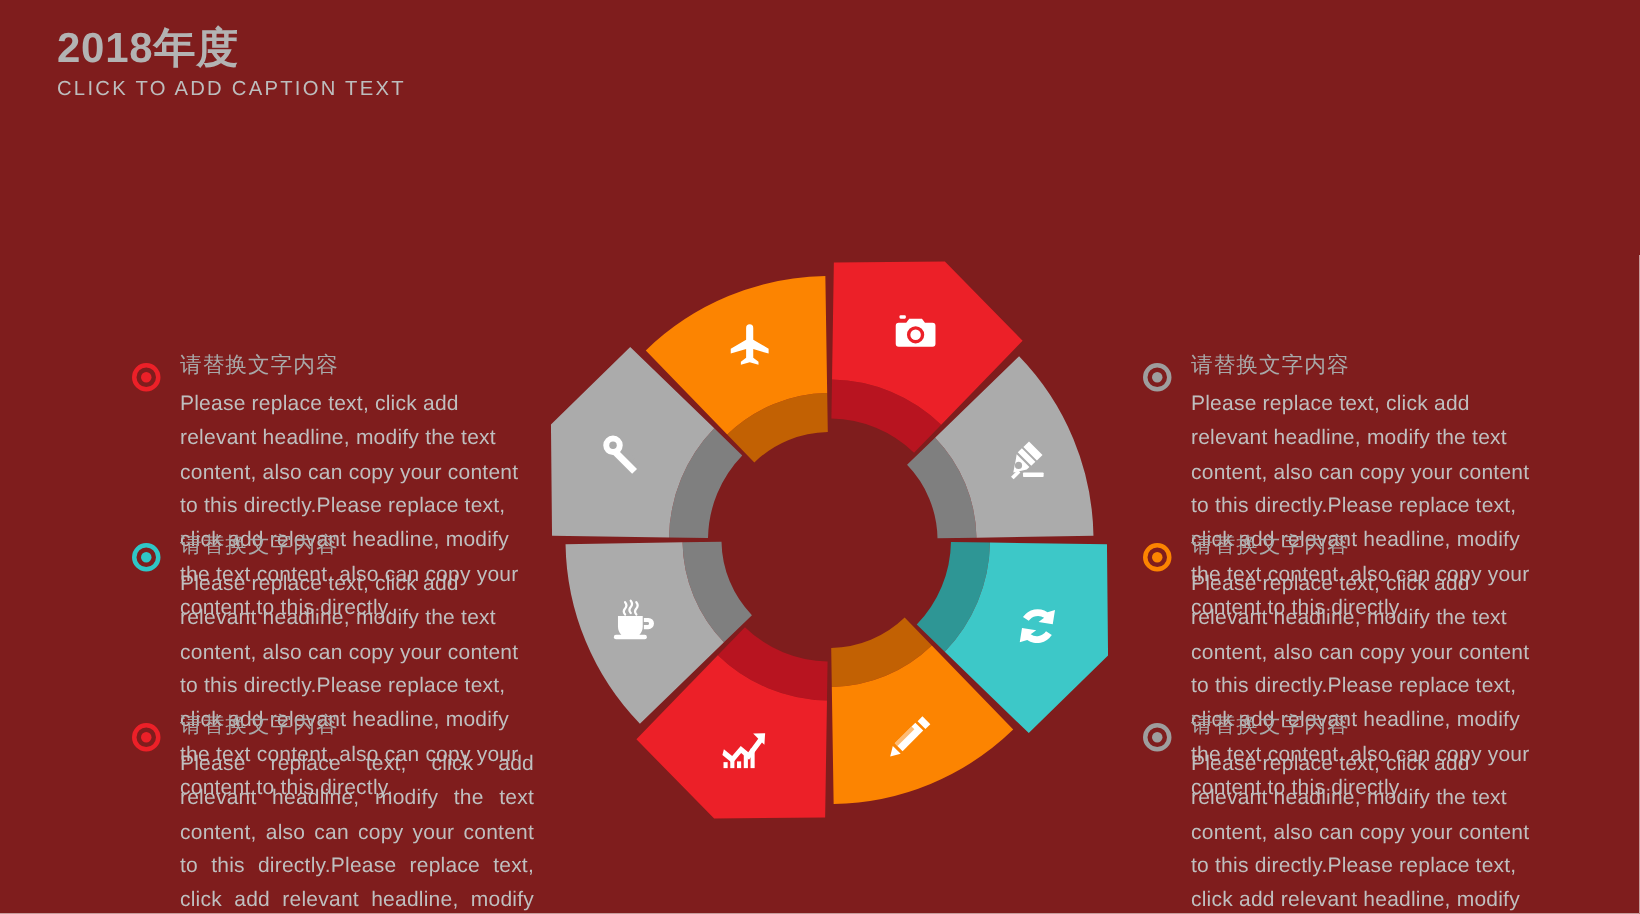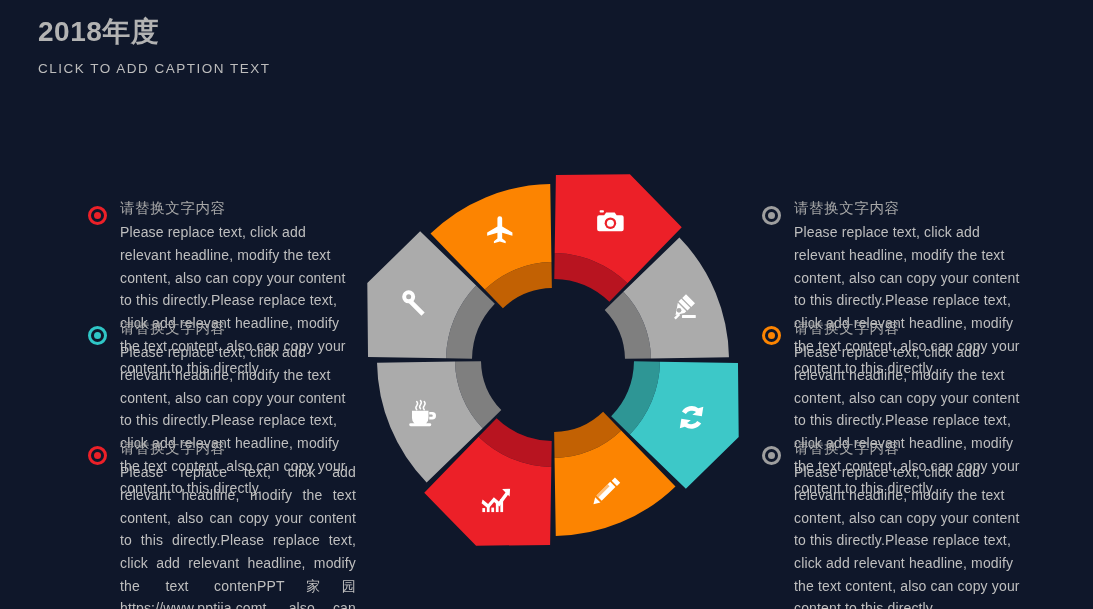--- a/index.html
+++ b/index.html
@@ -2,35 +2,35 @@
 <html><head>
 <meta charset="utf-8">
 <style>
   * { box-sizing: border-box; margin: 0; padding: 0; }
   html, body {
     width: 1093px; height: 609px;
     background: #ffffff;
     font-family: "Liberation Sans", sans-serif;
     overflow: hidden;
   }
-  .slide { position: relative; width: 1093px; height: 609px; background: #0f172a; }
+  .slide { position: relative; width: 1093px; height: 609px; background: #7f1d1d; }
 
   
   .header { position: absolute; left: 38px; top: 16px; }
   .header .title {
     font-size: 28px; font-weight: bold; color: #b3b3b3;
     letter-spacing: 0.5px; line-height: 1.12;
   }
   .header .subtitle {
-    margin-top: 14px;
+    margin-top: 4px;
     font-size: 13.5px; color: #bdbdbd; letter-spacing: 1.5px; font-weight: normal;
   }
 
   
-  .block { position: absolute; width: 268px; }
+  .block { position: absolute; width: 268px; margin-top: 36px; }
   .block.left  { left: 88px; }
   .block.right { left: 762px; }
   .block .bullet {
     position: absolute; left: 0; top: 6px;
     width: 19px; height: 19px; border-radius: 50%;
     border: 3px solid #cccccc;
     display: flex; align-items: center; justify-content: center;
   }
   .block .bullet i {
     display: block; width: 7px; height: 7px; border-radius: 50%; background: #cccccc;

